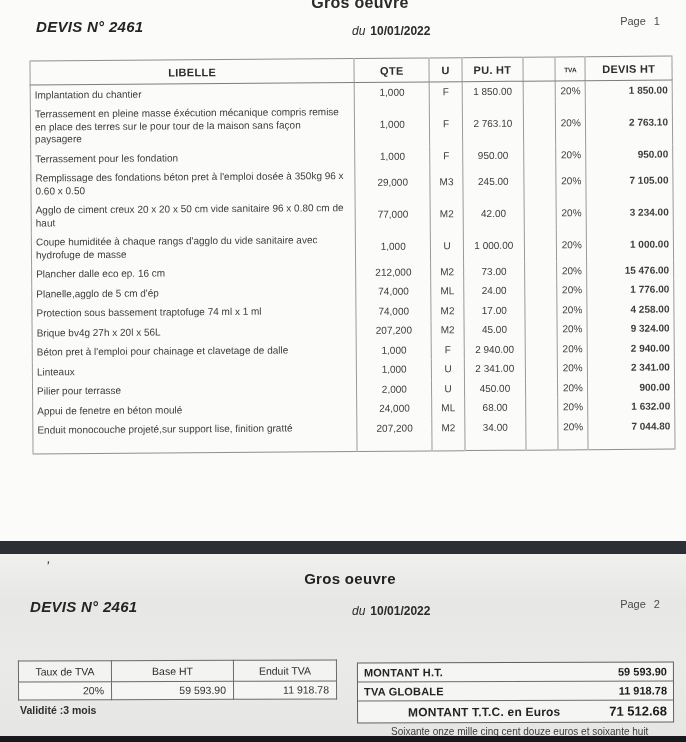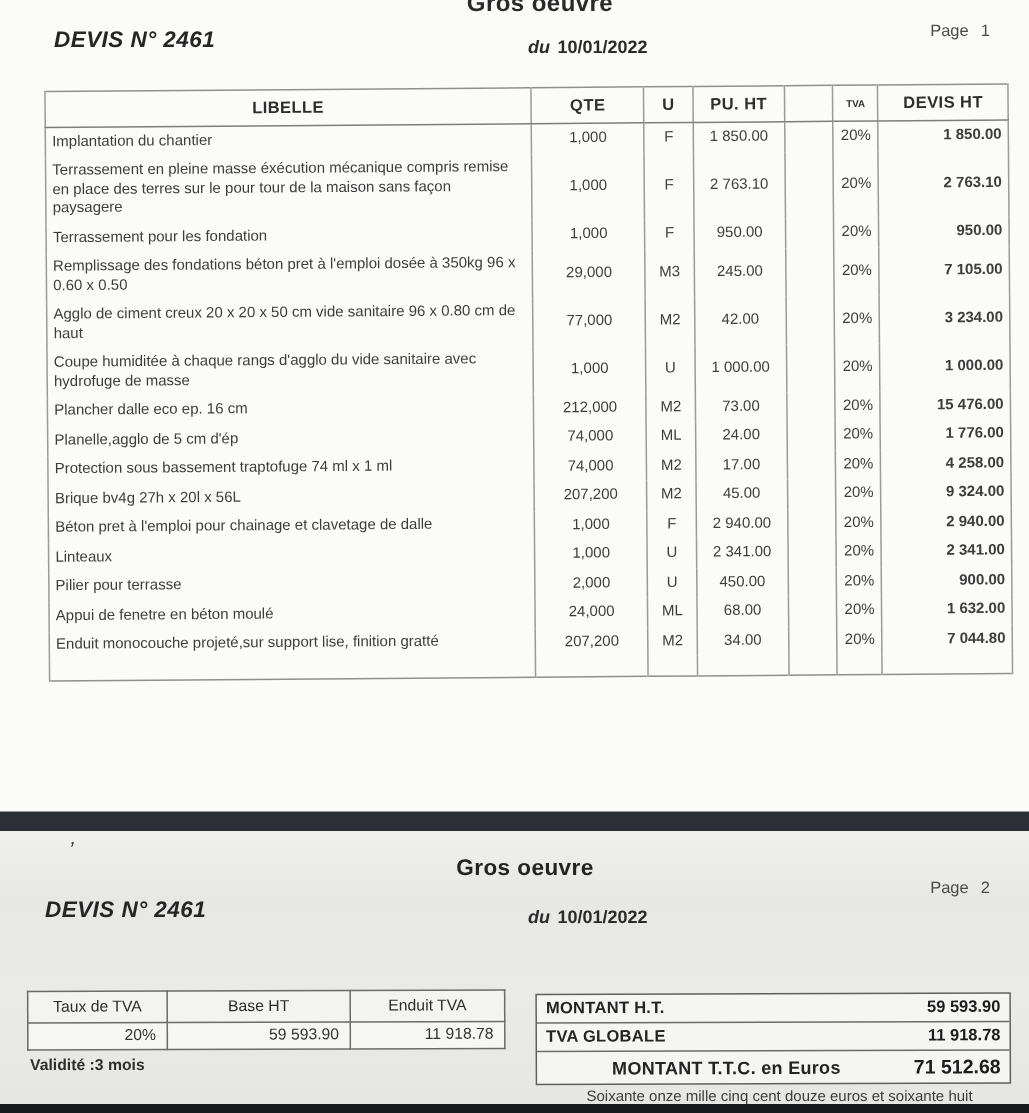--- a/index.html
+++ b/index.html
@@ -17,21 +17,21 @@
   .page1 { position:absolute; top:0; left:0; width:686px; height:541px; background:#fbfbfa; }
   .p1-title {
     position:absolute; top:-6px; left:0; width:720px; text-align:center;
     font-size:16px; font-weight:bold; color:#2a2a2a; letter-spacing:.3px;
   }
   .p1-devis {
     position:absolute; top:18px; left:36px;
     font-size:15px; font-weight:bold; font-style:italic; color:#252525; letter-spacing:.3px;
   }
   .p1-date { position:absolute; top:24px; left:352px; font-size:12px; color:#2b2b2b; }
-  .date-prefix { font-style:italic; font-weight:bold; margin-right:5px; }
+  .date-prefix { font-style:italic; font-weight:normal; margin-right:5px; }
   .date-value { font-weight:bold; }
   .p1-page { position:absolute; top:15px; right:26px; font-size:11px; color:#4a4a4a; word-spacing:5px; }
 
   
   .tbl-wrap { position:absolute; top:58px; left:31px; width:643px; transform:rotate(-0.45deg); }
   table.invoice { border-collapse:collapse; width:643px; table-layout:fixed; }
   table.invoice th, table.invoice td { border-left:1px solid #9a9a9a; border-right:1px solid #9a9a9a; }
   table.invoice { border:1.5px solid #8f8f8f; }
   table.invoice thead th {
     border-bottom:1px solid #7d7d7d;
@@ -64,21 +64,21 @@
   .p2-tick { position:absolute; top:4px; left:46px; font-size:14px; color:#3a3a3a; transform:rotate(12deg); }
   .p2-title {
     position:absolute; top:16px; left:0; width:700px; text-align:center;
     font-size:15px; font-weight:bold; color:#232323; letter-spacing:.3px;
   }
   .p2-devis {
     position:absolute; top:44px; left:30px;
     font-size:15px; font-weight:bold; font-style:italic; color:#252525; letter-spacing:.3px;
   }
   .p2-date { position:absolute; top:50px; left:352px; font-size:12px; color:#2b2b2b; }
-  .p2-page { position:absolute; top:32px; right:26px; font-size:11px; color:#4a4a4a; word-spacing:5px; }
+  .p2-page { position:absolute; top:44px; right:26px; font-size:11px; color:#4a4a4a; word-spacing:5px; }
 
   
   .tva-tbl { position:absolute; top:106px; left:18px; width:318px; border-collapse:collapse; table-layout:fixed; transform:rotate(-0.2deg); }
   .tva-tbl th, .tva-tbl td { border:1px solid #6b6b6b; }
   .tva-tbl th { font-size:10.5px; font-weight:normal; color:#2c2c2c; padding:4px 2px; background:#f3f3f2; }
   .tva-tbl td { font-size:10.5px; color:#333; text-align:right; padding:2px 7px 3px 2px; background:#f6f6f5; }
   .w-rate{width:93px}.w-base{width:122px}.w-mtva{width:103px}
 
   .validity { position:absolute; top:150px; left:20px; font-size:10.5px; font-weight:bold; color:#2e2e2e; }
   .validity .v-value { margin-left:0;text-align:center; }

